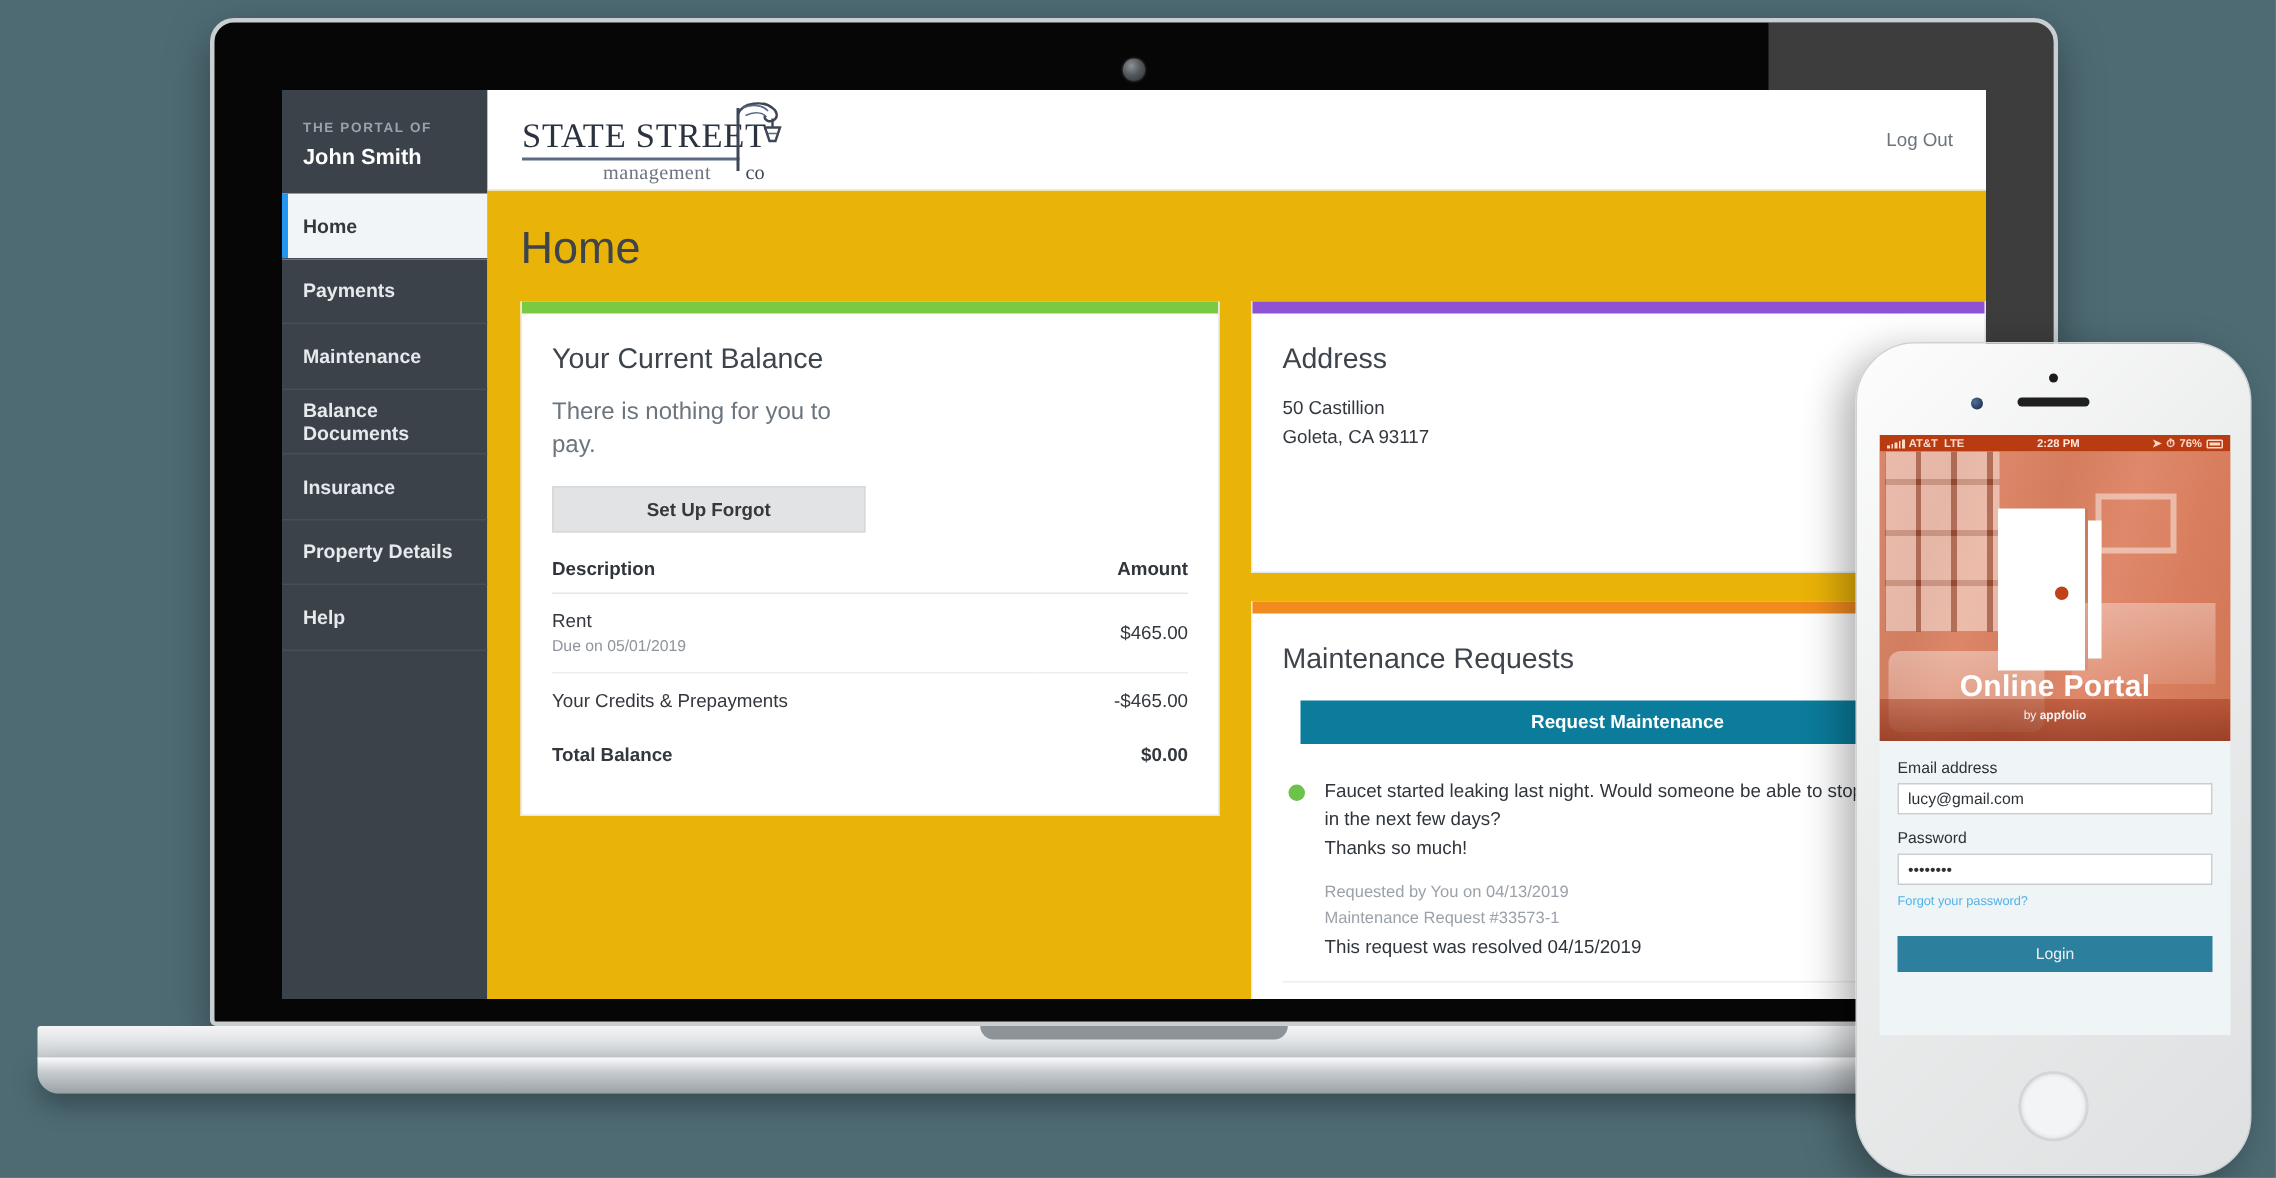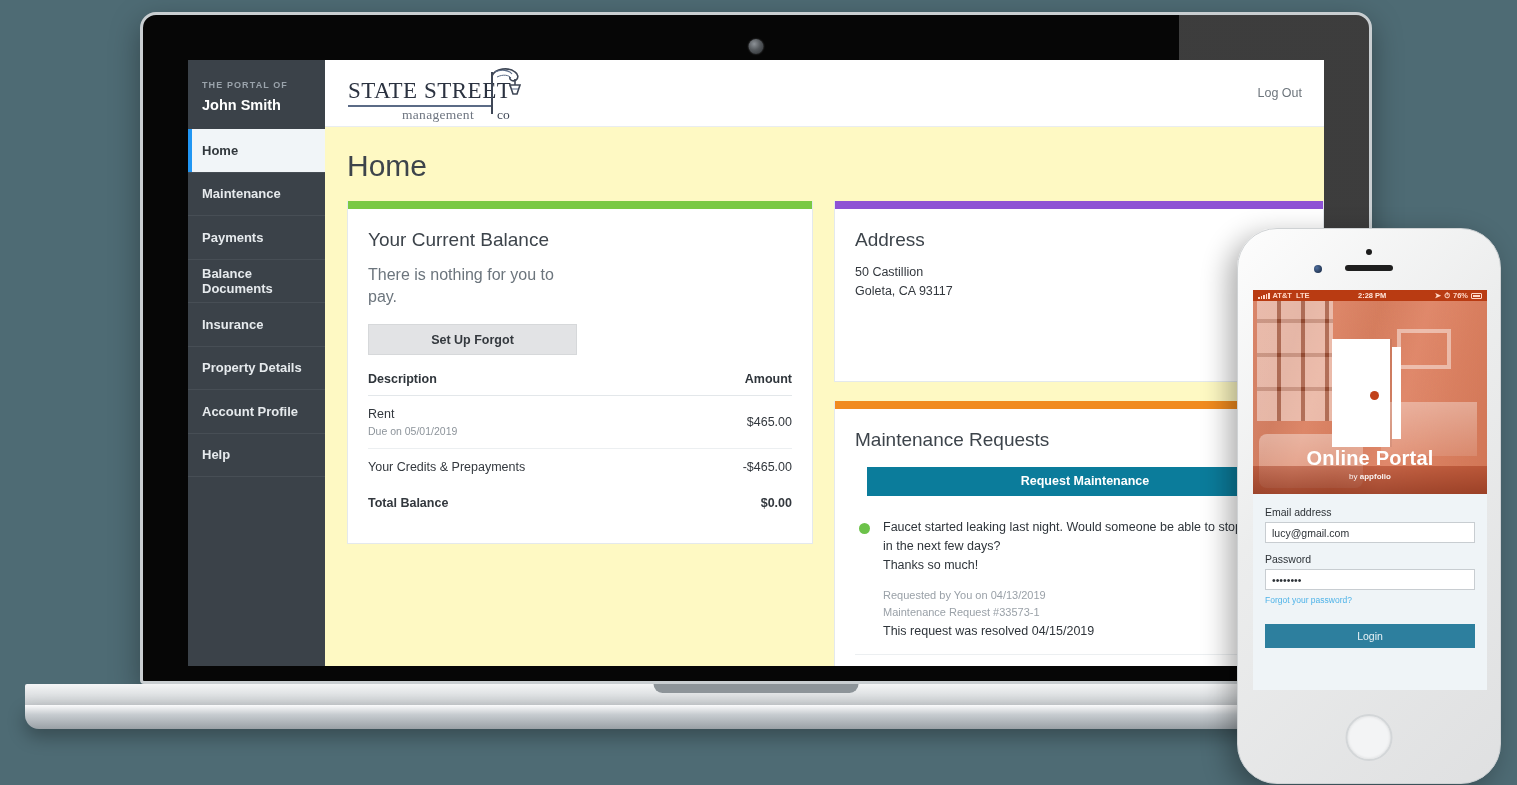--- a/index.html
+++ b/index.html
@@ -60,21 +60,21 @@
   .sb-item{
     position:relative;height:43.5px;display:flex;align-items:center;
     padding-left:14px;font-size:13px;color:#e6eaed;font-weight:bold;
     border-bottom:1px solid #474e55;
   }
   .sb-item.active{background:#f1f5f8;color:#32383d;}
   .sb-item.active:before{
     content:"";position:absolute;left:0;top:0;bottom:0;width:4px;background:#2196f3;
   }
 
-  .content{flex:1;background:#fef9c3;position:relative;overflow:hidden;}
+  .content{flex:1;background:#eab308;position:relative;overflow:hidden;}
   .topbar{height:67px;background:#fff;display:flex;align-items:center;
           padding:0 22px 0 20px;border-bottom:1px solid #e9edf0;}
   .logo{position:relative;width:190px;height:58px;}
   .logo-main{
     position:absolute;left:3px;top:14px;font-family:"Liberation Serif", serif;
     font-size:23px;letter-spacing:.5px;color:#2b3240;font-weight:normal;
   }
   .logo-rule{position:absolute;left:3px;top:41px;width:145px;height:2px;background:#5b6b86;}
   .logo-sub{
     position:absolute;left:57px;top:43px;font-family:"Liberation Serif", serif;
@@ -210,36 +210,33 @@
 
         <div class="sidebar">
           <div class="sb-head">
             <div class="sb-kicker">THE PORTAL OF</div>
             <div class="sb-name">John Smith</div>
           </div>
           <div class="sb-item active">
             <span>Home</span>
           </div>
           <div class="sb-item">
+            <span>Payments</span>
+          </div>
+          <div class="sb-item">
             <span>Maintenance</span>
           </div>
           <div class="sb-item">
-            <span>Payments</span>
-          </div>
-          <div class="sb-item">
             <span>Balance Documents</span>
           </div>
           <div class="sb-item">
             <span>Insurance</span>
           </div>
           <div class="sb-item">
             <span>Property Details</span>
-          </div>
-          <div class="sb-item">
-            <span>Account Profile</span>
           </div>
           <div class="sb-item">
             <span>Help</span>
           </div>
         </div>
 
         <div class="content">
 
           <div class="topbar">
             <div class="logo">

